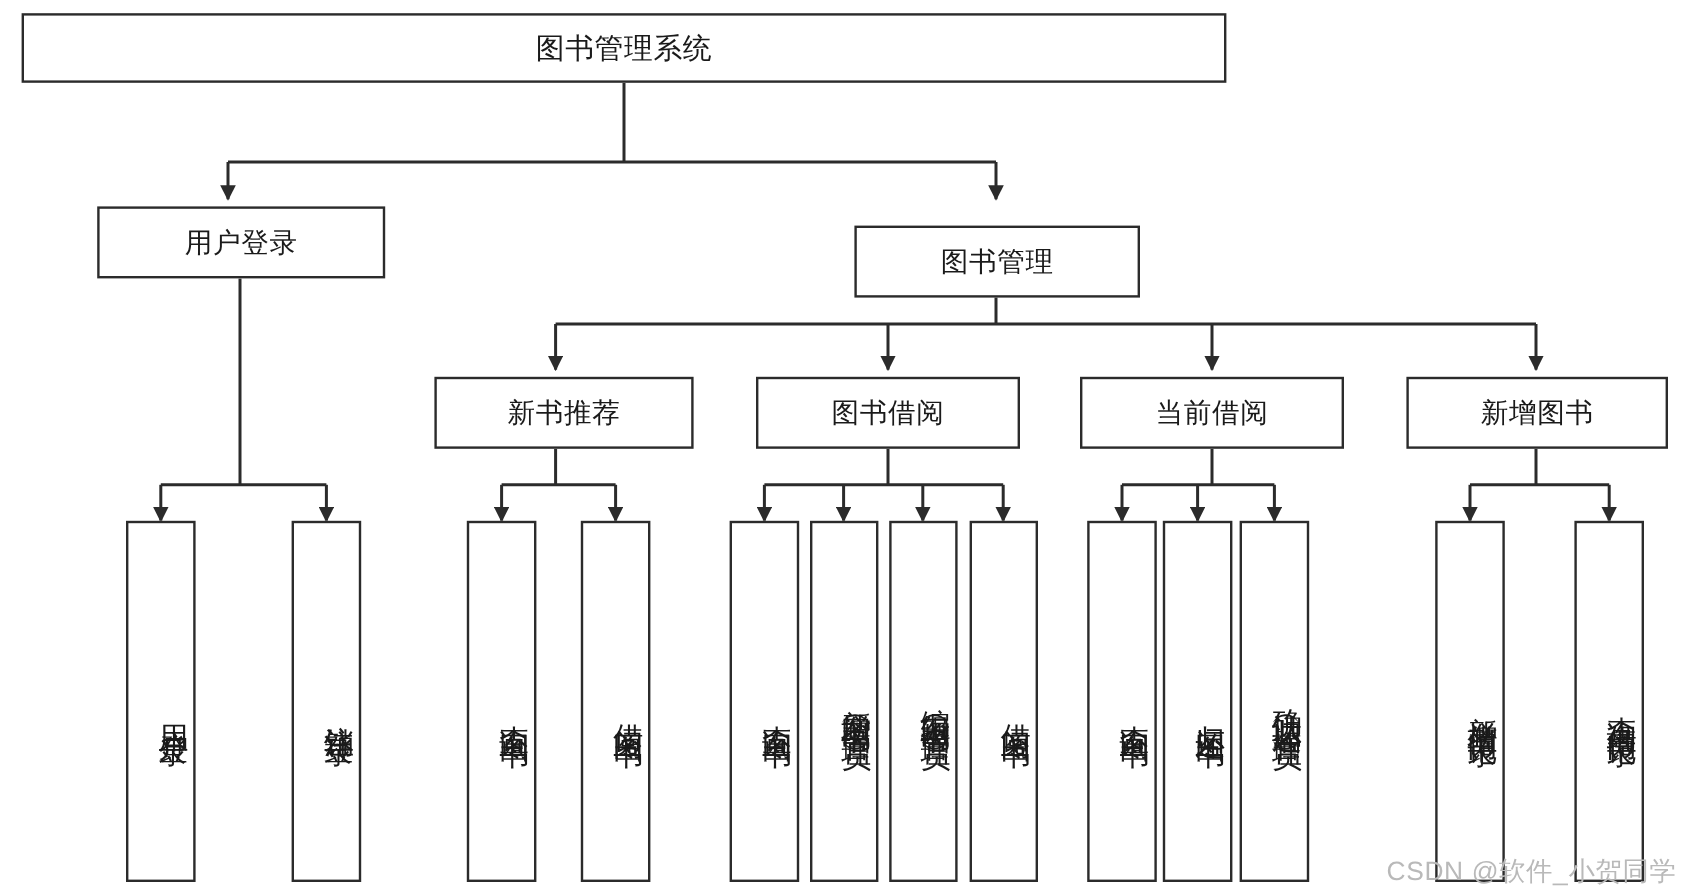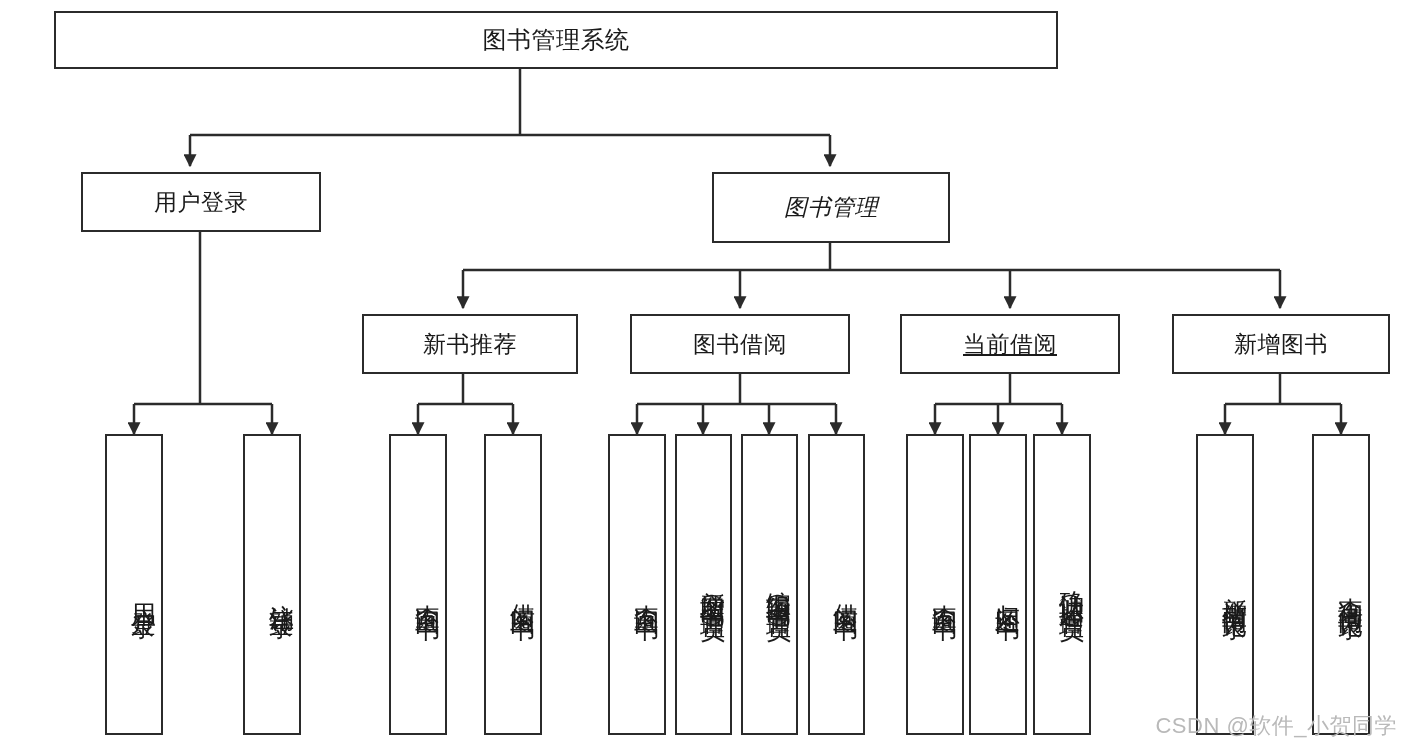--- a/index.html
+++ b/index.html
@@ -17,21 +17,21 @@
     box-sizing:border-box;
     border:2.5px solid #2b2b2b;
     background:#ffffff;
     display:flex;
     align-items:center;
     justify-content:center;
     color:#1a1a1a;
     letter-spacing:0.5px;
   }
   .node.h{font-size:23px;}
-  .node.root{font-size:24px;margin-left:36px;}
+  .node.root{font-size:24px;}
   .node.v{
     writing-mode:vertical-rl;
     text-orientation:upright;
     font-size:25px;
     letter-spacing:4px;
     align-items:flex-start;
     justify-content:center;
     padding-top:14px;
   }
   .node.v.tall{padding-top:8px;}
@@ -95,25 +95,25 @@
       <path d="M 1280 374 L 1280 404"></path>
       <path d="M 1225 404 L 1341 404"></path>
       <path d="M 1225 404 L 1225 434" marker-end="url(#arrow)"></path>
       <path d="M 1341 404 L 1341 434" marker-end="url(#arrow)"></path>
     </g>
   </svg>
 
   <div class="node root" style="left:18px;top:11px;width:1004px;height:58px;">图书管理系统</div>
 
   <div class="node h" style="left:81px;top:172px;width:240px;height:60px;">用户登录</div>
-  <div class="node h" style="left:712px;top:172px;width:238px;height:71px;font-style:italic;">图书管理</div>
+  <div class="node h" style="left:712px;top:188px;width:238px;height:60px;">图书管理</div>
 
   <div class="node h" style="left:362px;top:314px;width:216px;height:60px;">新书推荐</div>
   <div class="node h" style="left:630px;top:314px;width:220px;height:60px;">图书借阅</div>
-  <div class="node h" style="left:900px;top:314px;width:220px;height:60px;text-decoration:underline;">当前借阅</div>
+  <div class="node h" style="left:900px;top:314px;width:220px;height:60px;">当前借阅</div>
   <div class="node h" style="left:1172px;top:314px;width:218px;height:60px;">新增图书</div>
 
   <div class="node v" style="left:105px;top:434px;width:58px;height:301px;">用户登录</div>
   <div class="node v" style="left:243px;top:434px;width:58px;height:301px;">注销登录</div>
 
   <div class="node v" style="left:389px;top:434px;width:58px;height:301px;">查询图书</div>
   <div class="node v" style="left:484px;top:434px;width:58px;height:301px;">借阅图书</div>
 
   <div class="node v" style="left:608px;top:434px;width:58px;height:301px;">查询图书</div>
   <div class="node v tall" style="left:675px;top:434px;width:57px;height:301px;">新增图书（管理员）</div>

